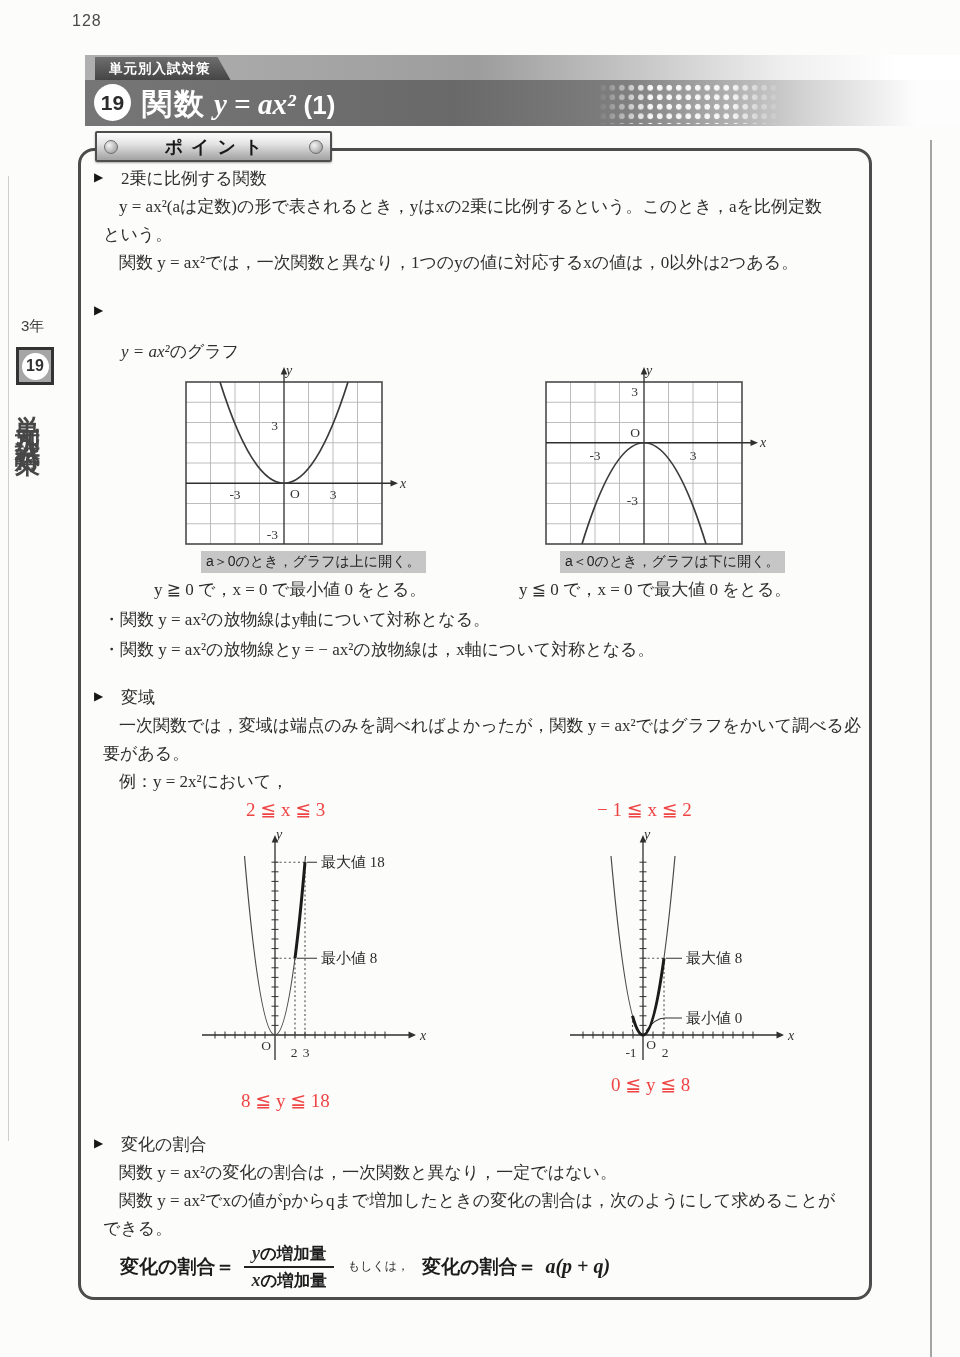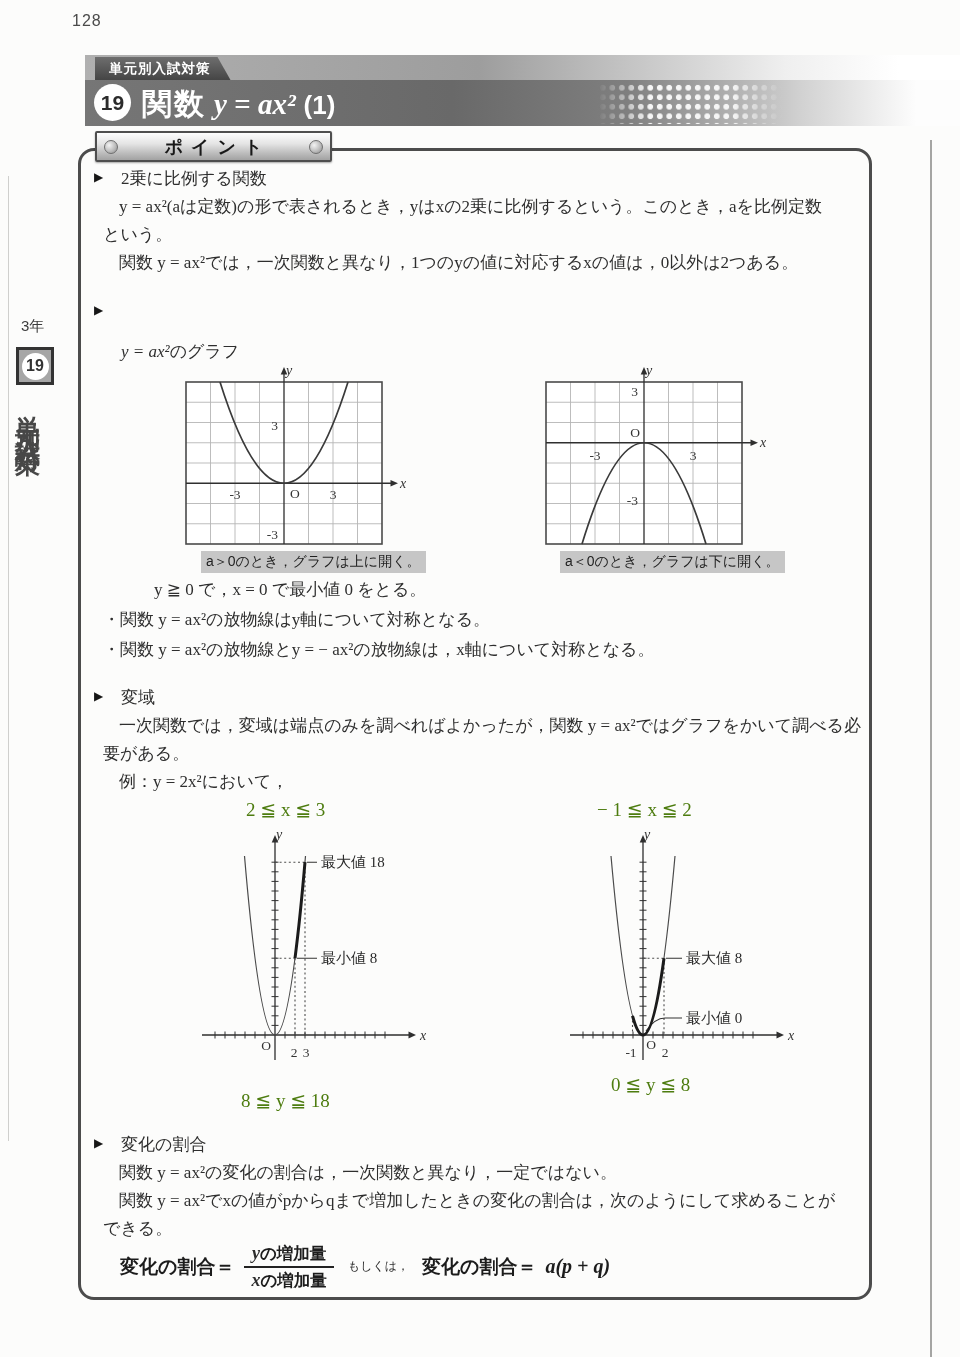--- a/index.html
+++ b/index.html
@@ -47,21 +47,21 @@
   .screw{width:12px;height:12px;border-radius:50%;border:1px solid #6f6f6f;
     background:radial-gradient(circle at 35% 35%,#f3f3f3,#bdbdbd 55%,#8b8b8b);}
   .plate-label{font-size:18px;font-weight:bold;color:#191919;letter-spacing:8px;margin-left:8px;}
 
   .main-box{left:78px;top:148px;width:794px;height:1152px;box-sizing:border-box;
     border:3px solid #4c4c4c;border-radius:16px;}
 
   .hl{position:absolute;white-space:nowrap;font-family:"Liberation Sans",sans-serif;
     font-size:14px;color:#1f1f1f;background:#c6c6c6;padding:2px 5px;}
 
-  .rng{position:absolute;white-space:nowrap;font-size:19px;color:#4d7c0f;}
+  .rng{position:absolute;white-space:nowrap;font-size:19px;color:#ef4444;}
 
   
   .formula{left:120px;top:1241px;display:flex;align-items:center;gap:9px;}
   .f-bold{font-family:"Liberation Sans",sans-serif;font-weight:bold;font-size:19px;color:#1c1c1c;}
   .frac{display:inline-flex;flex-direction:column;align-items:center;}
   .frac .num,.frac .den{display:block;padding:1px 8px;line-height:1.25;}
   .frac .num{border-bottom:2px solid #222;}
   .frac i{font-family:"Liberation Serif",serif;font-style:italic;font-weight:bold;font-size:18px;}
   .frac b{font-family:Liberation Sans, sans-serif;font-weight:bold;font-size:16.5px;color:#1c1c1c;margin-top:37px;}
   .f-or{font-size:12px;color:#2e2e2e;margin:0 4px;}
@@ -155,20 +155,21 @@
     <text class="gl-num" x="100" y="73" text-anchor="end">O</text>
     <text class="gl-num" x="55" y="96" text-anchor="middle">-3</text>
     <text class="gl-num" x="153" y="96" text-anchor="middle">3</text>
     <text class="gl-num" x="98" y="32" text-anchor="end">3</text>
     <text class="gl-num" x="98" y="141" text-anchor="end">-3</text>
   </svg>
 
   <div class="hl" style="left:201px;top:551px;">a＞0のとき，グラフは上に開く。</div>
   <div class="hl" style="left:560px;top:551px;">a＜0のとき，グラフは下に開く。</div>
   <div class="t" style="left:154px;top:578px;">y ≧ 0 で，x = 0 で最小値 0 をとる。</div>
+  <div class="t" style="left:519px;top:578px;">y ≦ 0 で，x = 0 で最大値 0 をとる。</div>
   <div class="t" style="left:103px;top:638px;">・関数 y = ax²の放物線とy = − ax²の放物線は，x軸について対称となる。</div>
   <div class="t" style="left:103px;top:608px;">・関数 y = ax²の放物線はy軸について対称となる。</div>
 
   <div class="mk" style="left:94px;top:689px;">▶</div>
   <div class="t" style="left:121px;top:686px;">変域</div>
   <div class="t" style="left:119px;top:714px;">一次関数では，変域は端点のみを調べればよかったが，関数 y = ax²ではグラフをかいて調べる必</div>
   <div class="t" style="left:103px;top:742px;">要がある。</div>
   <div class="t" style="left:119px;top:770px;">例：y = 2x²において，</div>
 
   <div class="rng" style="left:246px;top:798px;">2 ≦ x ≦ 3</div>

